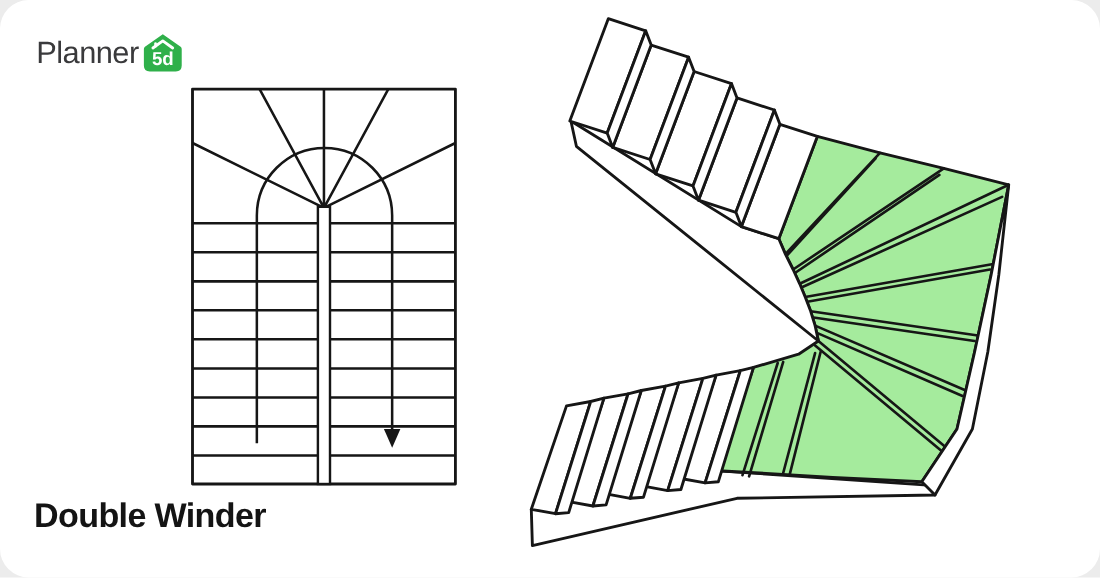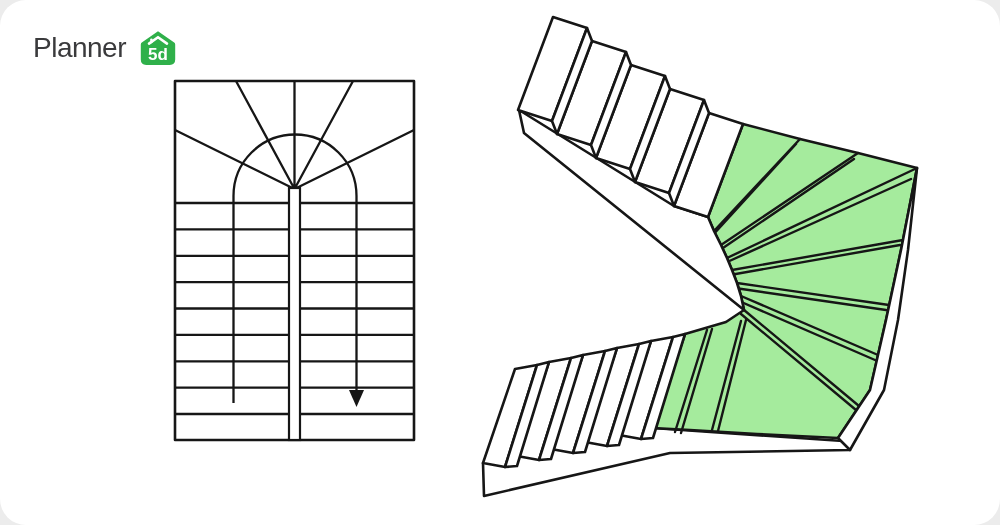--- a/index.html
+++ b/index.html
@@ -7,21 +7,21 @@
     --winder_green:#a5eb9d; --brand_green:#2fb04a;
     --brand_text:#3a3a3c; --title_text:#141414;
   }
   *{margin:0;padding:0;box-sizing:border-box;}
   html,body{width:1000px;height:525px;overflow:hidden;}
   body{background:var(--page_bg);font-family:"Liberation Sans",sans-serif;}
   .card{
     position:absolute;left:0;top:0;width:1000px;height:525px;
     background:var(--card_bg);border-radius:26px;
   }
-  .logo{position:absolute;left:33px;top:28px;display:flex;align-items:center;gap:12px;}
+  .logo{position:absolute;left:33px;top:28px;display:flex;align-items:center;gap:2px;}
   .logo .wordmark{
     font-size:28px;font-weight:500;color:var(--brand_text);letter-spacing:-.5px;line-height:40px;
   }
   .logo svg{display:block;}
   .title{
     position:absolute;left:31px;top:451px;
     font-size:31px;font-weight:700;color:var(--title_text);letter-spacing:-.6px;
   }
   .plan-svg{position:absolute;left:170px;top:78px;}
   .iso-svg{position:absolute;left:470px;top:5px;}
@@ -122,14 +122,15 @@
       <path class="wf" d="M704 100 L669 193 L674 206 L709 113 Z"></path>
       <path class="wf" d="M631 65 L596 158 L630 169 L665 76 Z"></path>
       <path class="wf" d="M665 76 L630 169 L635 182 L670 89 Z"></path>
       <path class="wf" d="M592 41 L557 134 L591 145 L626 52 Z"></path>
       <path class="wf" d="M626 52 L591 145 L596 158 L631 65 Z"></path>
       <path class="wf" d="M553 17 L518 110 L552 121 L587 28 Z"></path>
       <path class="wf" d="M587 28 L552 121 L557 134 L592 41 Z"></path>
     </g>
   </svg>
 
+  <div class="title">Double Winder</div>
 
 </div>
 
 </body></html>

